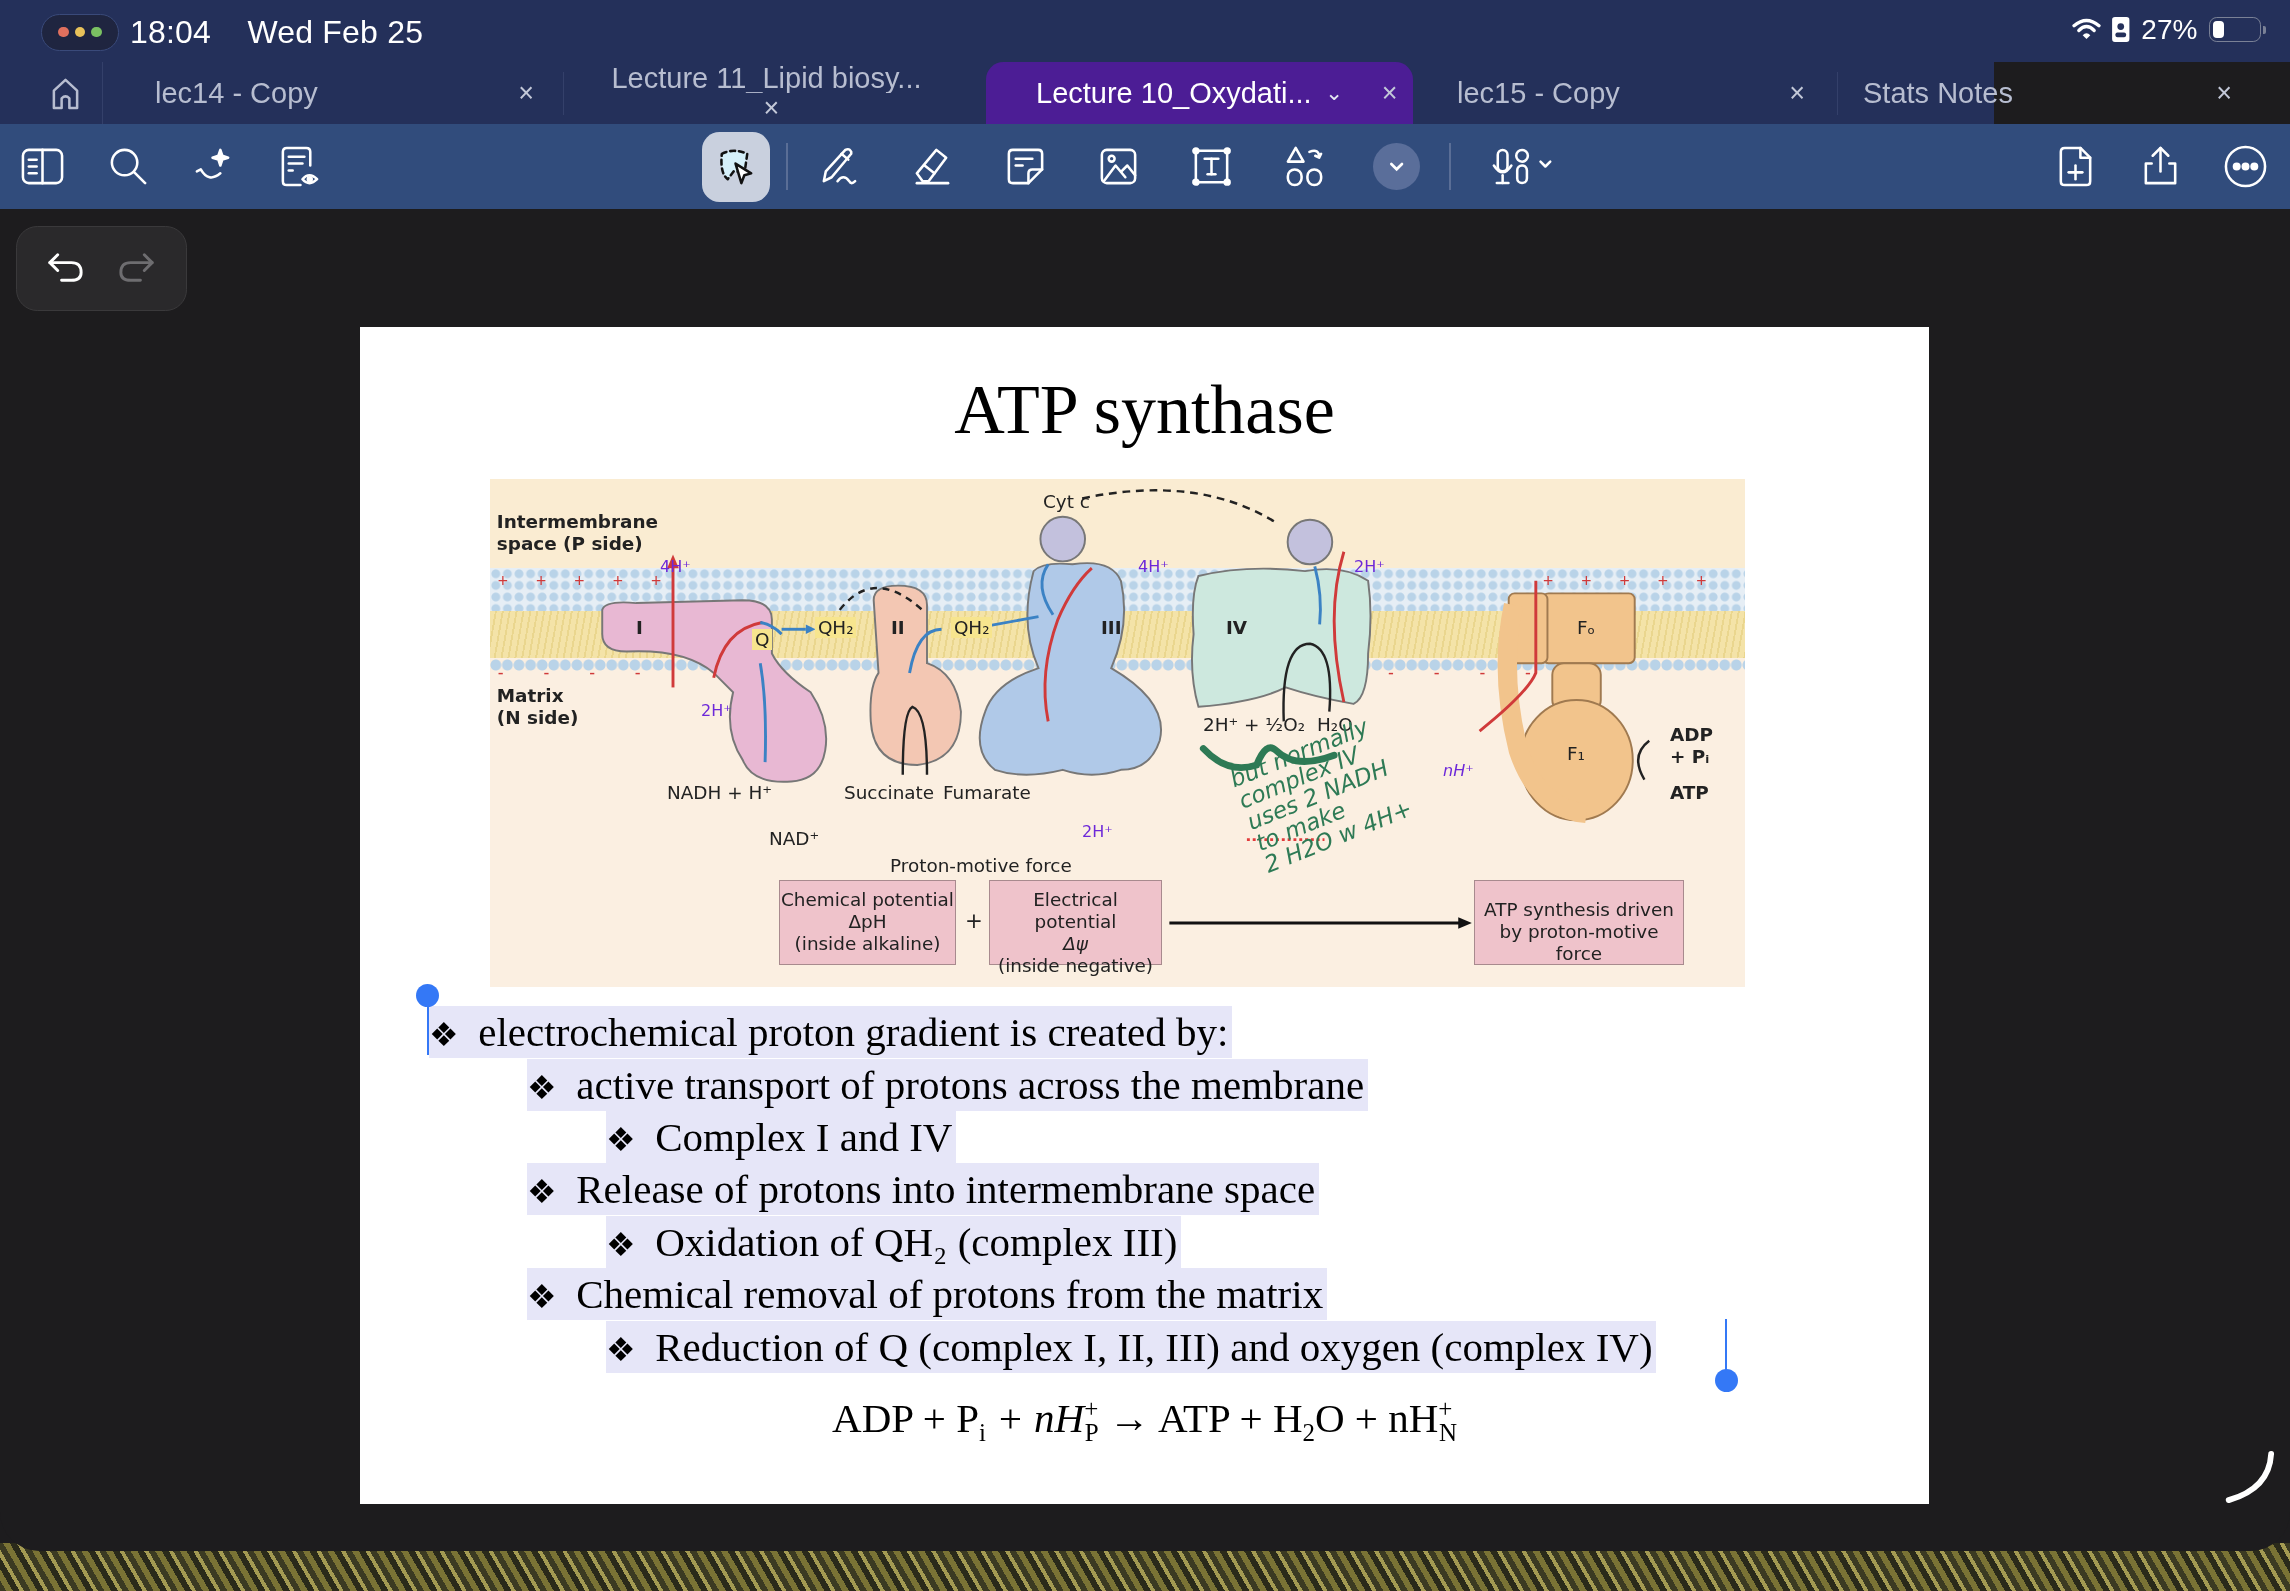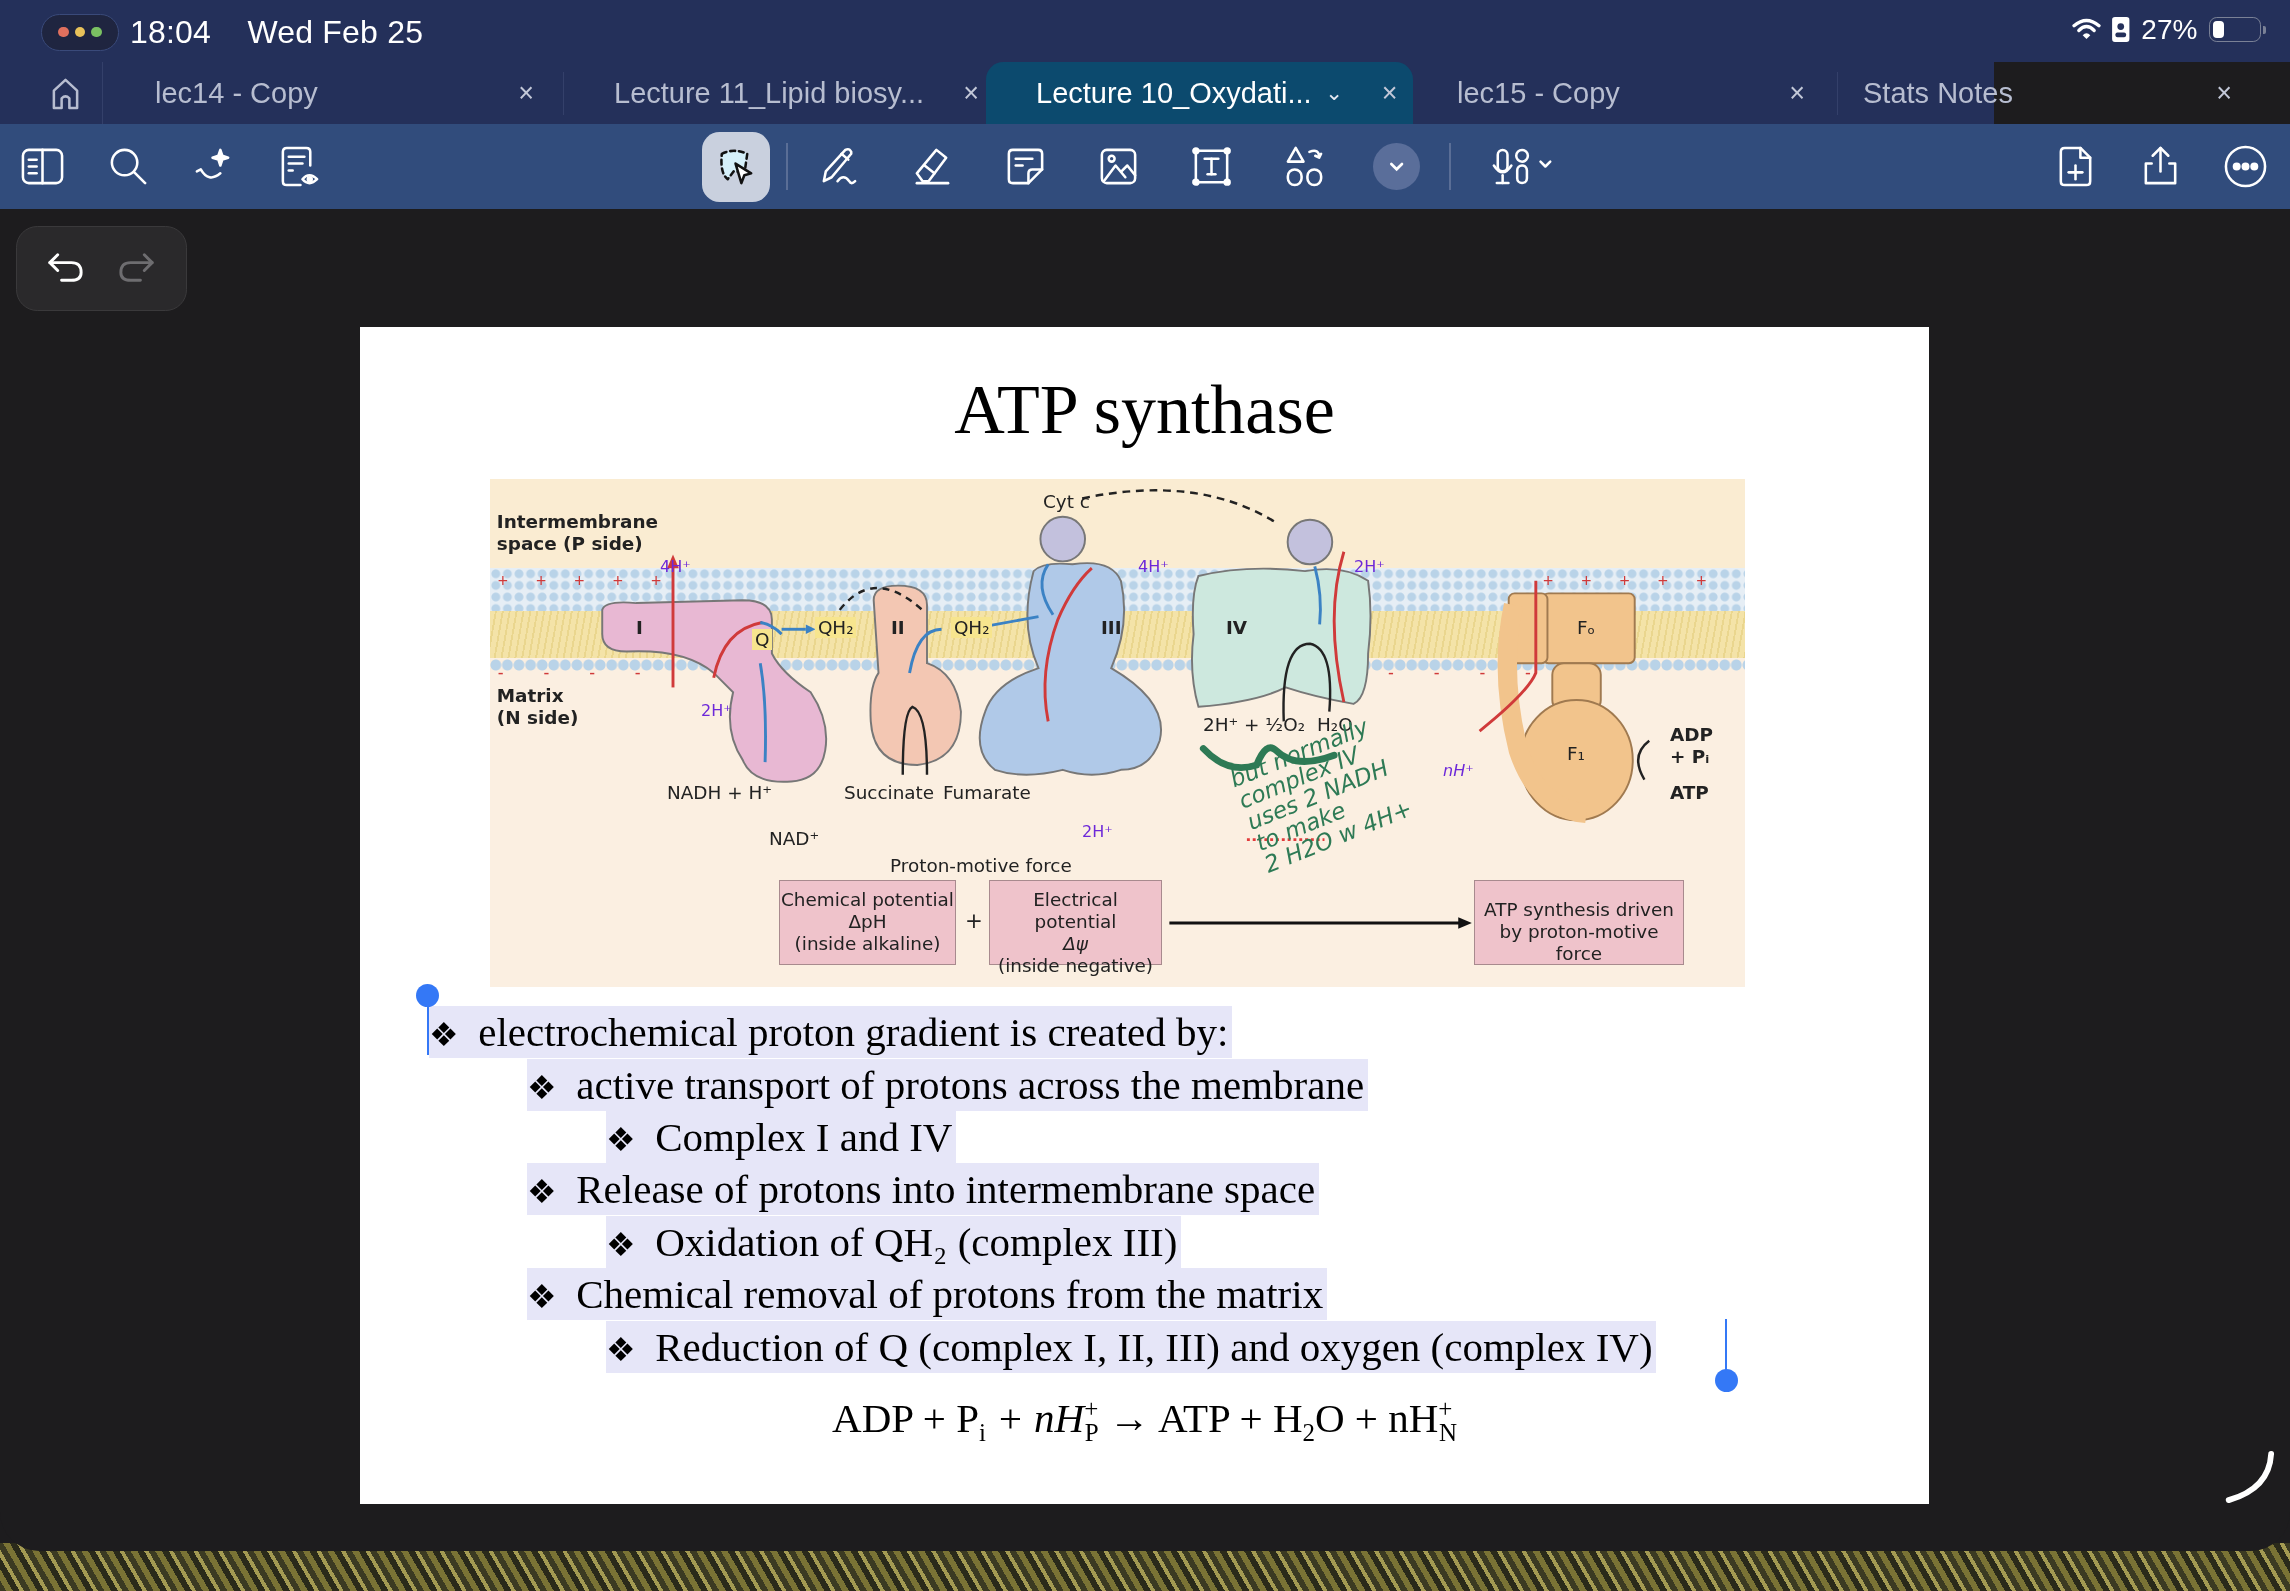--- a/index.html
+++ b/index.html
@@ -23,21 +23,21 @@
   .battery-fill { width: 11.6px; height: 100%; background: #fff; border-radius: 3.9px; }
   .battery::after { content: ""; position: absolute; right: -5.8px; top: 7.8px; width: 2.9px; height: 7.8px; background: #7a8196; border-radius: 0 1.9px 1.9px 0; }
 
   
   .tabbar { position: absolute; left: 0; top: 62px; width: 1994px; height: 62px; background: #24305a; }
   .home-tab { position: absolute; left: 29px; top: 0; width: 74px; height: 62px; display: flex; align-items: center; justify-content: center;
     border-right: 1px solid #34406a; }
   .tab { position: absolute; top: 0; height: 62px; display: flex; align-items: center; color: #b7bdd0; font-size: 29px; padding: 0 29px 0 50px; }
   .tab .tab-label { flex: 1; white-space: nowrap; overflow: hidden; }
   .tab .close { font-size: 27px; color: #c3c8d8; margin-left: 9.7px; }
-  .tab.active { background: #0c4a6e; color: #fff; border-radius: 17.5px 17.5px 0 0; }
+  .tab.active { background: #4c1d95; color: #fff; border-radius: 17.5px 17.5px 0 0; }
   .tab.active .chev { font-size: 21.3px; margin: 0 29px 0 13.6px; color: #e6e9f2; }
   .tab-sep { position: absolute; top: 9.7px; width: 1px; height: 43px; background: #34406a; }
 
   
   .toolbar { position: absolute; left: 0; top: 124px; width: 2290px; height: 85px; background: #314c7c; }
   .tb-btn { position: absolute; top: 13.6px; width: 58px; height: 58px; display: flex; align-items: center; justify-content: center; }
   .tb-btn svg { width: 45px; height: 45px; fill: none; stroke: #fff; stroke-width: 2.6; stroke-linecap: round; stroke-linejoin: round; }
   .tb-btn.selected { background: #c9d0de; border-radius: 17.5px; width: 68px; height: 70px; top: 7.8px; }
   .tb-divider { position: absolute; top: 19.4px; width: 1.9px; height: 47px; background: #5a6e96; }
   .tb-round { position: absolute; top: 19.4px; width: 47px; height: 47px; border-radius: 50%; background: #5a6e9a; display: flex; align-items: center; justify-content: center; }
@@ -119,21 +119,21 @@
     <div class="home-tab">
       <svg width="31" height="33" viewBox="0 0 32 34">
         <path d="M4 32 V14 L16 3 L28 14 V32 H20 V22 Q16 18 12 22 V32 Z" fill="none" stroke="#b7bdd0" stroke-width="2.6" stroke-linejoin="round"></path>
       </svg>
     </div>
     <div class="tab" style="left:105px; width:458px;">
       <span class="tab-label">lec14 - Copy</span>
       <span class="close">×</span>
     </div>
     <div class="tab-sep" style="left:563px"></div>
-    <div class="tab" style="left:564px; width:444px;">
+    <div class="tab" style="left:534px; width:444px;flex-direction:column;">
       <span class="tab-label">Lecture 11_Lipid biosy...</span>
       <span class="close">×</span>
     </div>
     <div class="tab active" style="left:986px; width:427px;">
       <span class="tab-label" style="flex:none">Lecture 10_Oxydati...</span>
       <span class="chev">⌄</span>
       <span class="close">×</span>
     </div>
     <div class="tab" style="left:1407px; width:427px;">
       <span class="tab-label">lec15 - Copy</span>

